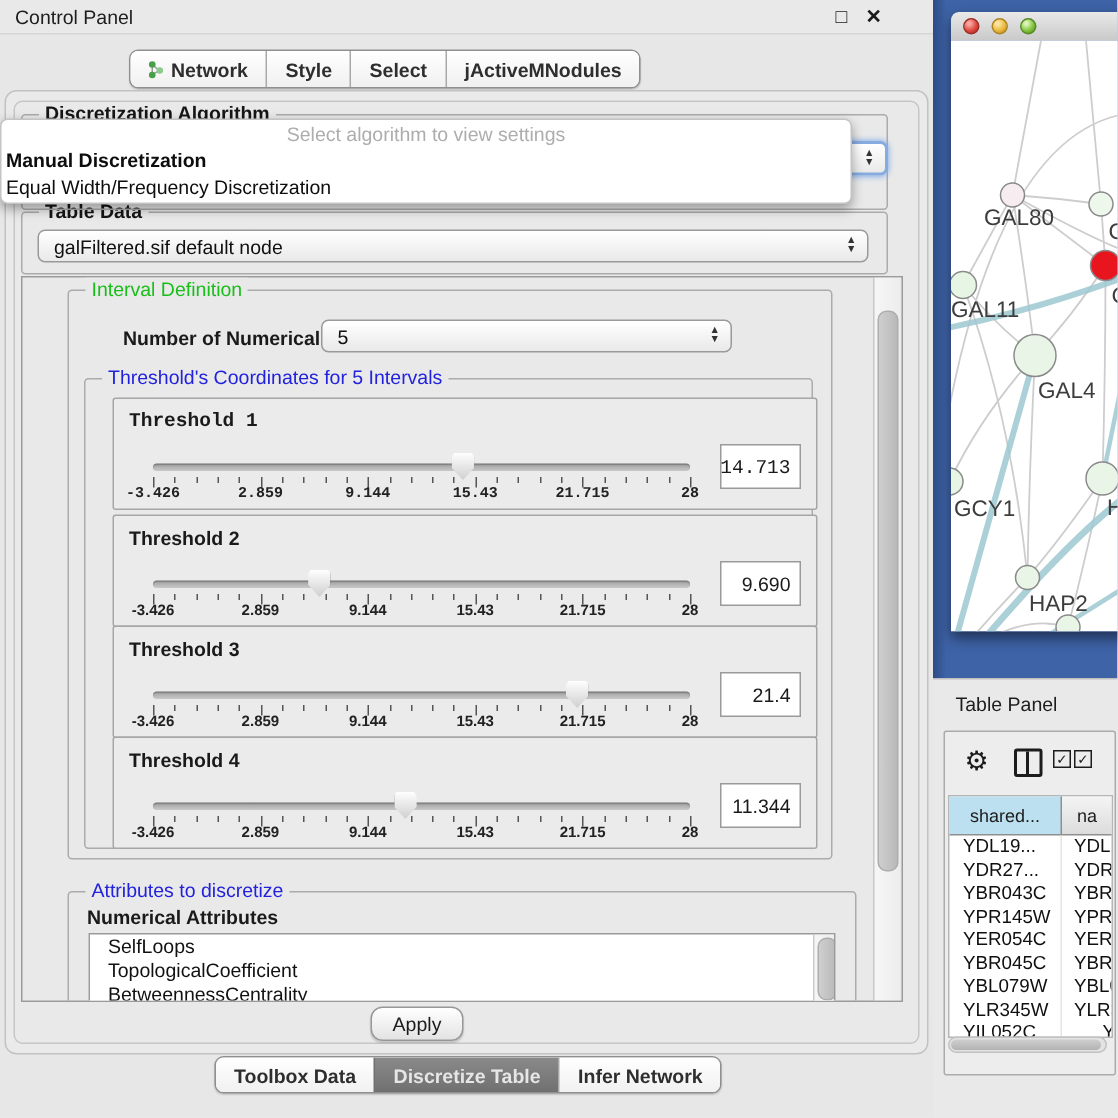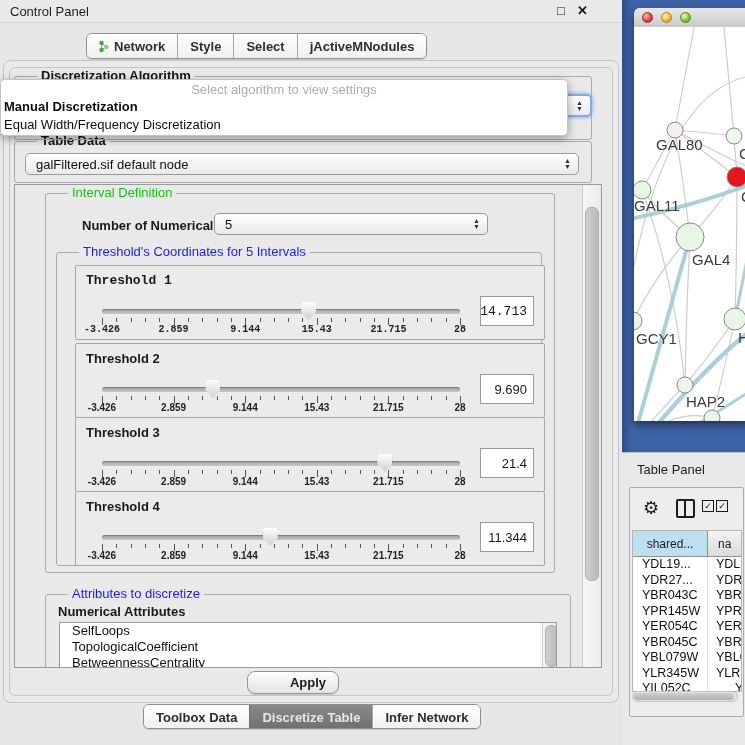--- a/index.html
+++ b/index.html
@@ -16,21 +16,21 @@
              background:#fff;box-shadow:0 1px 1px rgba(0,0,0,.15);}
   .seg{display:flex;align-items:center;justify-content:center;gap:5px;
        font-size:13px;font-weight:600;color:#2e2e2e;background:linear-gradient(#ffffff,#f0f0f0);
        border-left:1px solid #a8a8a8;padding:12px 12px;white-space:nowrap;}
   .seg:first-child{border-left:none;}
   .seg.sel{background:linear-gradient(#8a8a8a,#6f6f6f);color:#e6e6e6;border-left-color:#6f6f6f;}
   
   #outer-panel{left:3px;top:60px;width:614px;height:641px;border:1px solid #C2C2C2;border-radius:8px;background:#EAEAEA;}
   #inner-panel{left:9px;top:67px;width:602px;height:627px;border:1px solid #C6C6C6;border-radius:6px;background:#E9E9E9;}
   .group{border:1px solid #ABABAB;border-radius:3px;}
-  .gtitle{position:absolute;top:-9px;left:22px;background:#E9E9E9;padding:0 4px;font-size:13px;font-weight:700;}
+  .gtitle{position:absolute;top:-9px;left:11px;background:#E9E9E9;padding:0 4px;font-size:13px;font-weight:700;}
   .gtitle.plain{font-weight:700;color:#151515;}
   .gtitle.green{color:#19BE19;font-weight:400;}
   .gtitle.blue{color:#2222DD;font-weight:400;}
   .combo{background:linear-gradient(#ffffff,#e9e9e9);border:1px solid #9a9a9a;border-radius:5px;
          display:flex;align-items:center;font-size:13px;color:#101010;padding:0 10px;box-sizing:border-box;}
   .stepper{position:absolute;right:7px;top:50%;transform:translateY(-50%);display:flex;flex-direction:column;
            align-items:center;font-size:7px;line-height:6px;color:#333;}
   
   #scrollpane{left:14px;top:184px;width:586px;height:482px;border:1px solid #9B9B9B;background:#E9E9E9;overflow:hidden;}
   .vtrack{position:absolute;background:linear-gradient(90deg,#F6F6F6,#EDEDED);border-left:1px solid #C9C9C9;}
@@ -45,22 +45,22 @@
          clip-path:polygon(10% 0,90% 0,100% 15%,100% 55%,50% 100%,0 55%,0 15%);
          filter:drop-shadow(0 0 1px #777);}
   .tick{position:absolute;width:1px;background:#555;}
   .ticklab{position:absolute;font-size:10px;font-weight:700;color:#222;transform:translateX(-50%);white-space:nowrap;}
   .valbox{position:absolute;left:404px;top:30px;width:54px;height:30px;background:#fff;border:1px solid #9a9a9a;
           font-size:13px;display:flex;align-items:center;justify-content:flex-end;padding-right:6px;box-sizing:border-box;}
   
   #attr-list{position:absolute;background:#fff;border:1px solid #9a9a9a;overflow:hidden;}
   .attr-item{height:16px;line-height:16px;font-size:13px;padding-left:12px;color:#111;white-space:nowrap;}
   
-  .btn{display:flex;align-items:center;justify-content:center;font-size:13px;font-weight:700;color:#1b1b1b;
-       background:linear-gradient(#ffffff,#e3e3e3);border:1px solid #979797;border-radius:8px;box-shadow:0 1px 1px rgba(0,0,0,.15);padding-left:30px;}
+  .btn{display:flex;align-items:center;justify-content:center;font-size:13px;font-weight:400;color:#1b1b1b;
+       background:linear-gradient(#ffffff,#e3e3e3);border:1px solid #979797;border-radius:8px;box-shadow:0 1px 1px rgba(0,0,0,.15);}
   
   #algo-popup{left:0;top:79px;width:566px;height:55px;background:#fff;border:1px solid #C4C4C4;border-radius:5px;
               box-shadow:0 3px 8px rgba(0,0,0,.35);z-index:50;}
   .pop-row{font-size:13px;white-space:nowrap;overflow:hidden;}
   
   #desktop{left:622px;top:0;width:123px;height:452px;background:linear-gradient(90deg,#2E4C86 0,#3E63A7 9px,#3E63A7 100%);}
   #net-window{left:634px;top:8px;width:120px;height:413px;border-radius:5px 5px 0 0;
               box-shadow:0 4px 9px rgba(0,0,0,.5);overflow:hidden;}
   #net-titlebar{left:0;top:0;width:100%;height:19px;background:linear-gradient(#E9E9E9,#C9C9C9);
                 border-bottom:1px solid #9a9a9a;border-radius:5px 5px 0 0;}

